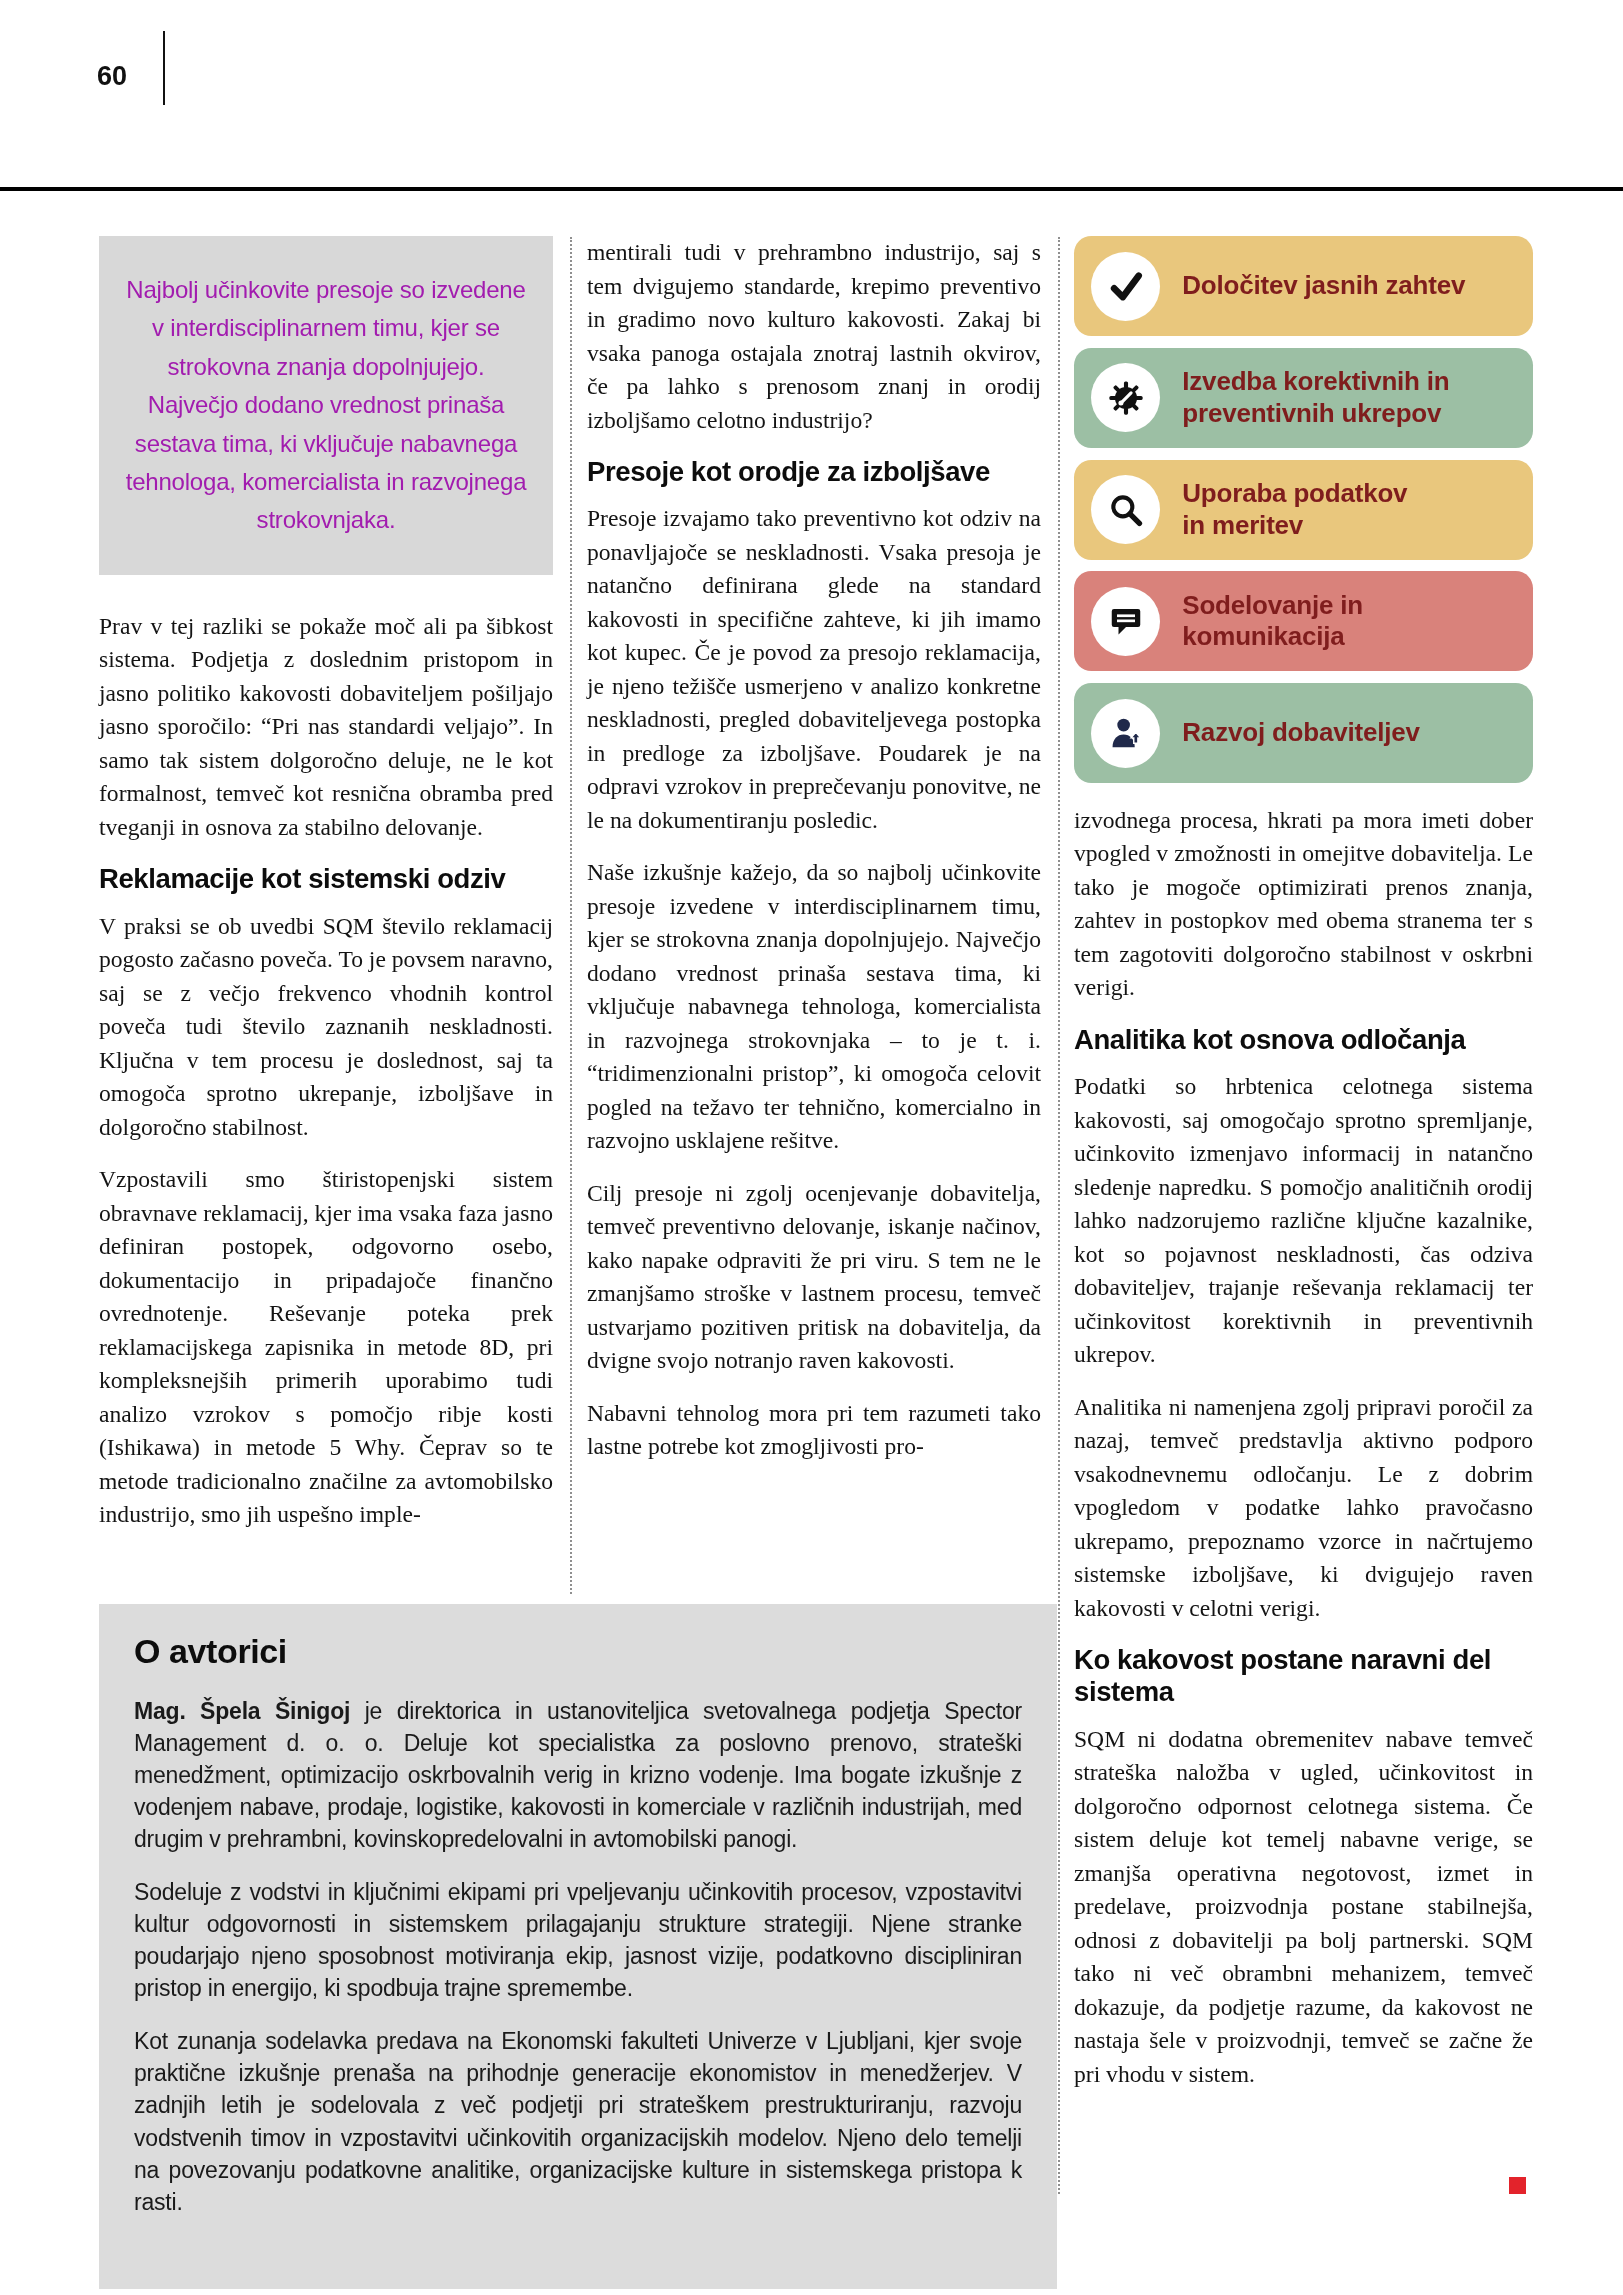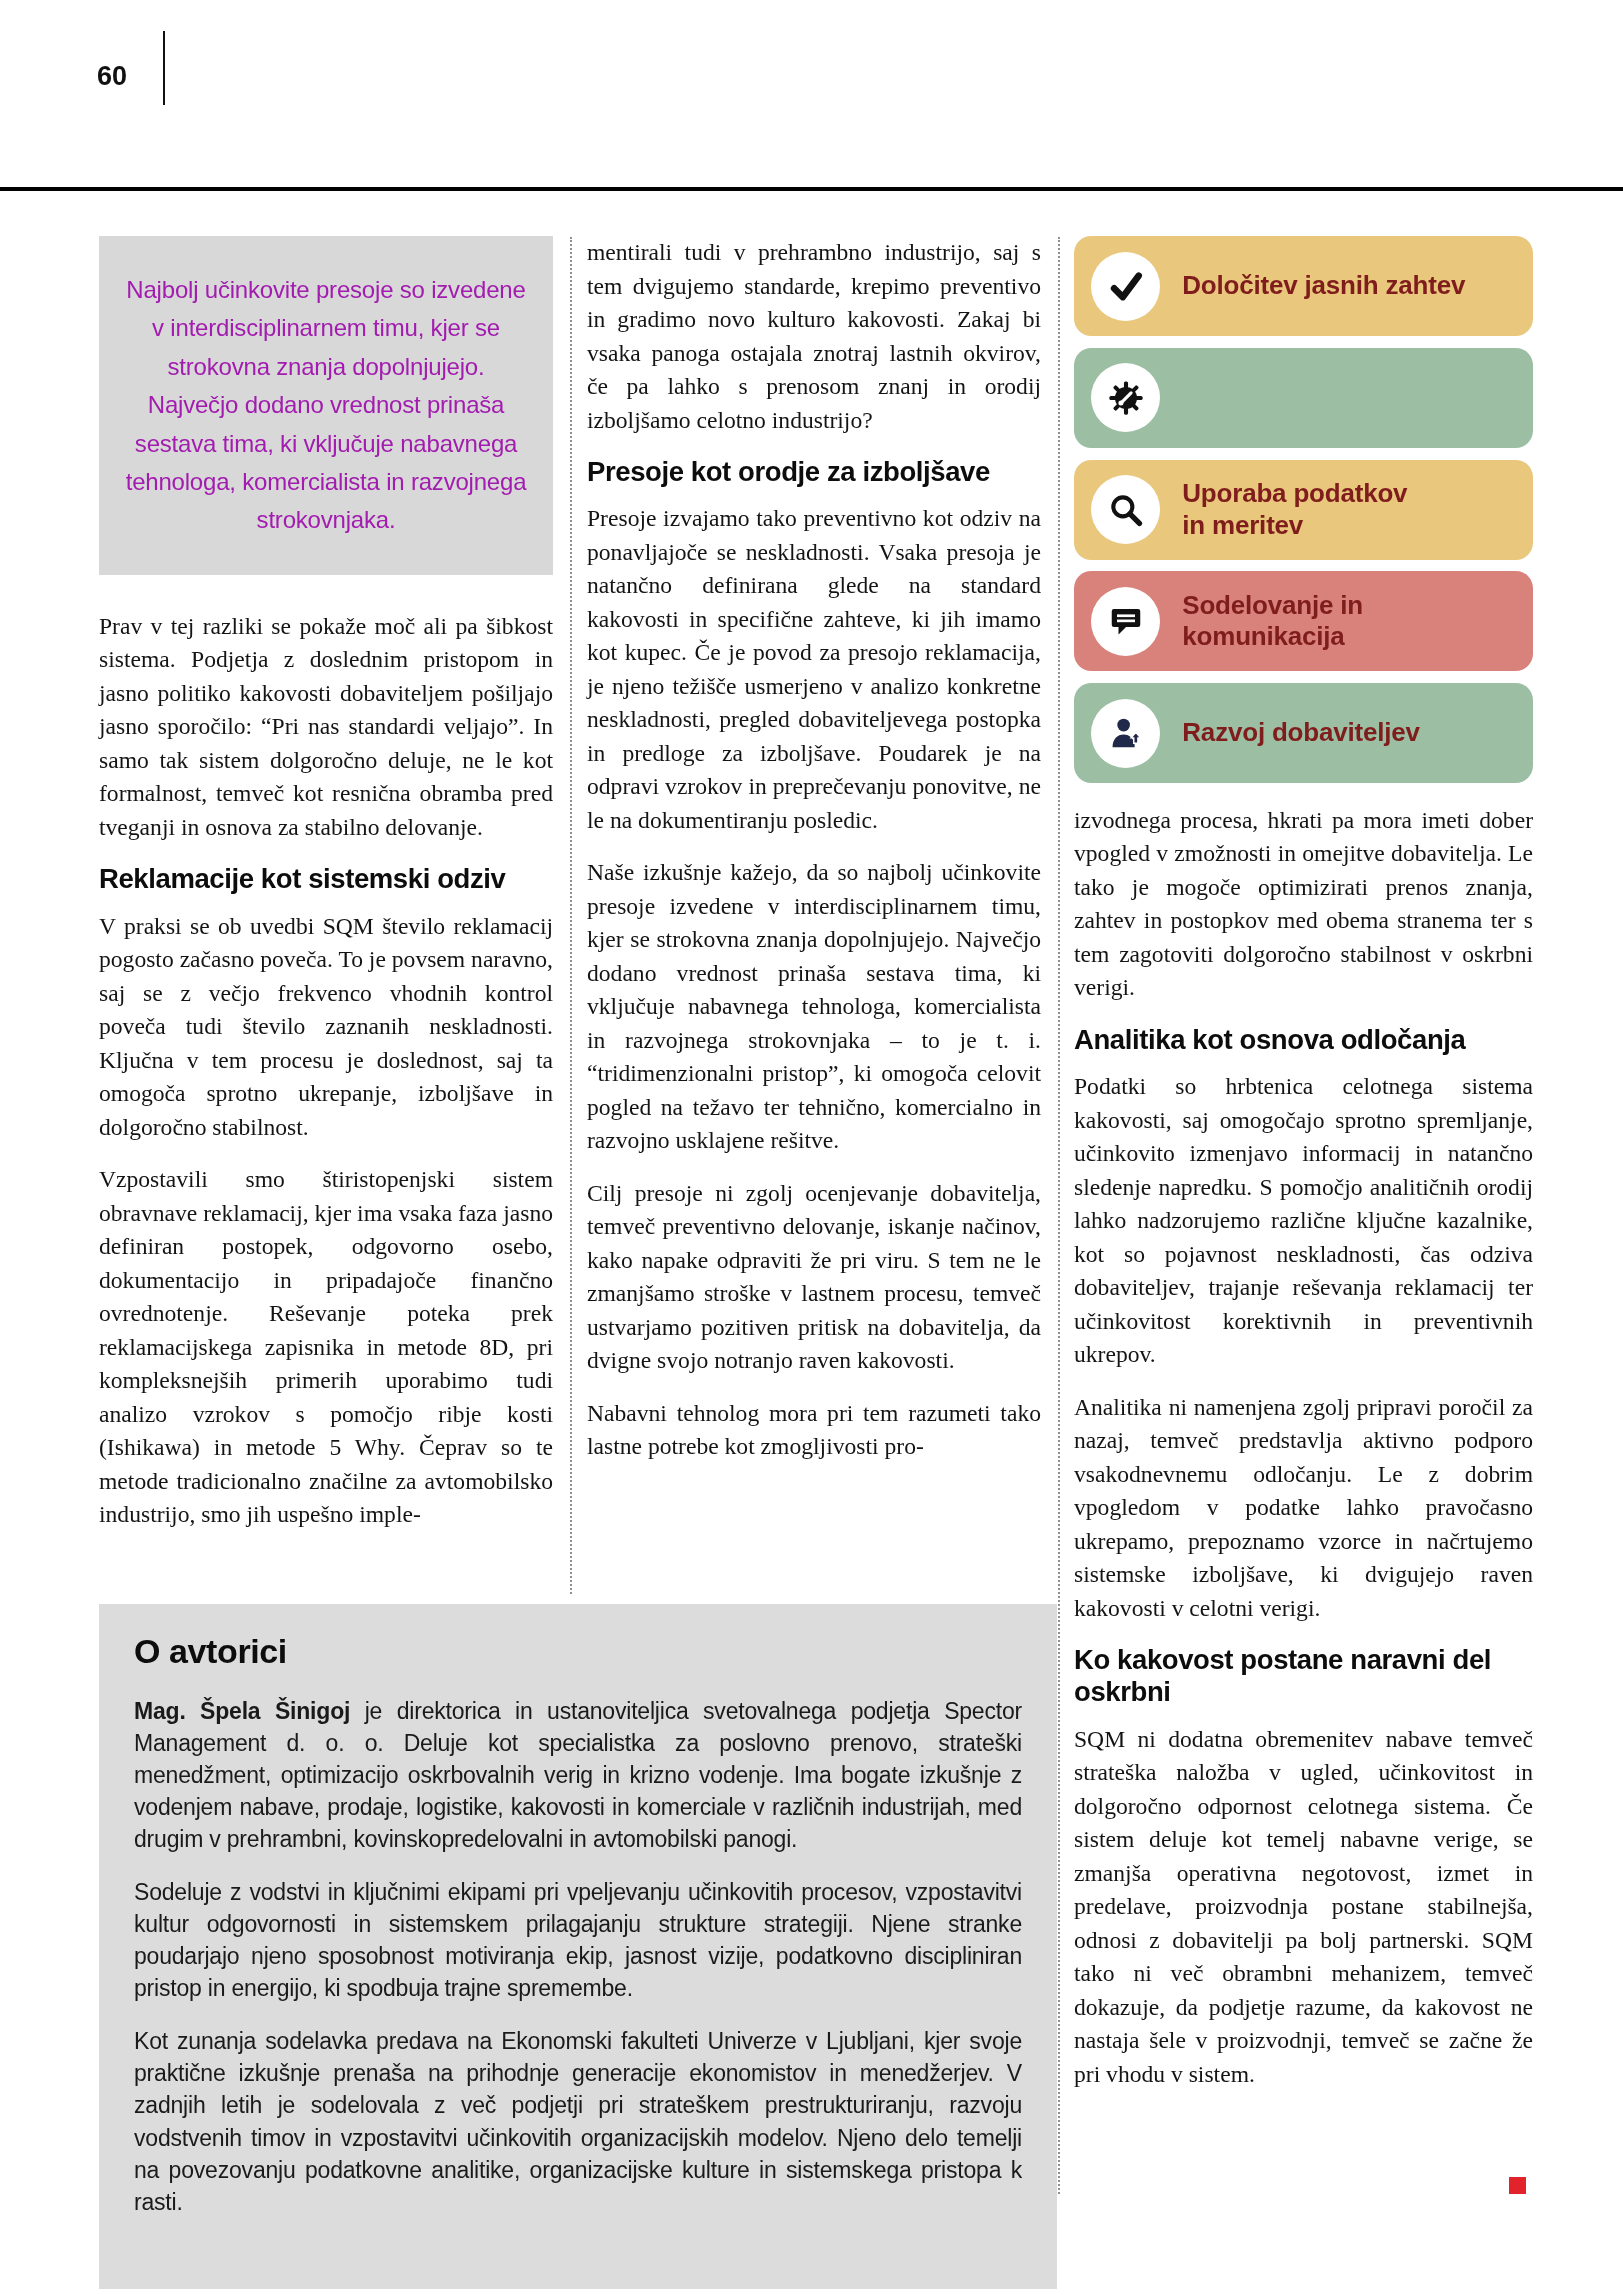--- a/index.html
+++ b/index.html
@@ -107,20 +107,22 @@
             <rect x="10.7" y="18" width="2.6" height="4.5" rx="1" transform="rotate(45 12 12)"></rect>
             <rect x="10.7" y="1.5" width="2.6" height="4.5" rx="1" transform="rotate(90 12 12)"></rect>
             <rect x="10.7" y="18" width="2.6" height="4.5" rx="1" transform="rotate(90 12 12)"></rect>
             <rect x="10.7" y="1.5" width="2.6" height="4.5" rx="1" transform="rotate(135 12 12)"></rect>
             <rect x="10.7" y="18" width="2.6" height="4.5" rx="1" transform="rotate(135 12 12)"></rect>
           </g>
           <path d="M8.8 15.2l6.4-6.4" stroke="#fff" stroke-width="2" stroke-linecap="round"></path>
           <circle cx="8.8" cy="15.2" r="1.6" fill="#fff"></circle>
         </svg>
       </div>
+      <div class="callout-label">Izvedba korektivnih in
+preventivnih ukrepov</div>
     </div>
 
     <div class="callout c-yellow">
       <div class="badge">
         <svg width="38" height="38" viewBox="0 0 24 24">
           <circle cx="10" cy="10" r="6" fill="none" stroke="#111" stroke-width="2.6"></circle>
           <path d="M14.5 14.5L20.5 20.5" stroke="#111" stroke-width="3.4" stroke-linecap="round"></path>
         </svg>
       </div>
       <div class="callout-label">Uporaba podatkov
@@ -147,21 +149,21 @@
           <path d="M18.2 11.5l3 3.6h-1.7v3.4h-2.6v-3.4h-1.7z" fill="#20294a" stroke="#fff" stroke-width="0.9"></path>
         </svg>
       </div>
       <div class="callout-label">Razvoj dobaviteljev</div>
     </div>
 
     <p class="body" style="margin-top:20.4px;">izvodnega procesa, hkrati pa mora imeti dober vpogled v zmožnosti in omejitve dobavitelja. Le tako je mogoče optimizirati prenos znanja, zahtev in postopkov med obema stranema ter s tem zagotoviti dolgoročno stabilnost v oskrbni verigi.</p>
     <h3 class="colhead">Analitika kot osnova odločanja</h3>
     <p class="body">Podatki so hrbtenica celotnega sistema kakovosti, saj omogočajo sprotno spremljanje, učinkovito izmenjavo informacij in natančno sledenje napredku. S pomočjo analitičnih orodij lahko nadzorujemo različne ključne kazalnike, kot so pojavnost neskladnosti, čas odziva dobaviteljev, trajanje reševanja reklamacij ter učinkovitost korektivnih in preventivnih ukrepov.</p>
     <p class="body">Analitika ni namenjena zgolj pripravi poročil za nazaj, temveč predstavlja aktivno podporo vsakodnevnemu odločanju. Le z dobrim vpogledom v podatke lahko pravočasno ukrepamo, prepoznamo vzorce in načrtujemo sistemske izboljšave, ki dvigujejo raven kakovosti v celotni verigi.</p>
-    <h3 class="colhead">Ko kakovost postane naravni del oskrbni</h3>
+    <h3 class="colhead">Ko kakovost postane naravni del sistema</h3>
     <p class="body">SQM ni dodatna obremenitev nabave temveč strateška naložba v ugled, učinkovitost in dolgoročno odpornost celotnega sistema. Če sistem deluje kot temelj nabavne verige, se zmanjša operativna negotovost, izmet in predelave, proizvodnja postane stabilnejša, odnosi z dobavitelji pa bolj partnerski. SQM tako ni več obrambni mehanizem, temveč dokazuje, da podjetje razume, da kakovost ne nastaja šele v proizvodnji, temveč se začne že pri vhodu v sistem.</p>
   </div>
 
   <div class="author-box">
     <h2>O avtorici</h2>
     <p><span class="b">Mag. Špela Šinigoj</span><span> je direktorica in ustanoviteljica svetovalnega podjetja Spector Management d. o. o. Deluje kot specialistka za poslovno prenovo, strateški menedžment, optimizacijo oskrbovalnih verig in krizno vodenje. Ima bogate izkušnje z vodenjem nabave, prodaje, logistike, kakovosti in komerciale v različnih industrijah, med drugim v prehrambni, kovinskopredelovalni in avtomobilski panogi.</span></p>
     <p>Sodeluje z vodstvi in ključnimi ekipami pri vpeljevanju učinkovitih procesov, vzpostavitvi kultur odgovornosti in sistemskem prilagajanju strukture strategiji. Njene stranke poudarjajo njeno sposobnost motiviranja ekip, jasnost vizije, podatkovno discipliniran pristop in energijo, ki spodbuja trajne spremembe.</p>
     <p>Kot zunanja sodelavka predava na Ekonomski fakulteti Univerze v Ljubljani, kjer svoje praktične izkušnje prenaša na prihodnje generacije ekonomistov in menedžerjev. V zadnjih letih je sodelovala z več podjetji pri strateškem prestrukturiranju, razvoju vodstvenih timov in vzpostavitvi učinkovitih organizacijskih modelov. Njeno delo temelji na povezovanju podatkovne analitike, organizacijske kulture in sistemskega pristopa k rasti.</p>
   </div>
 

